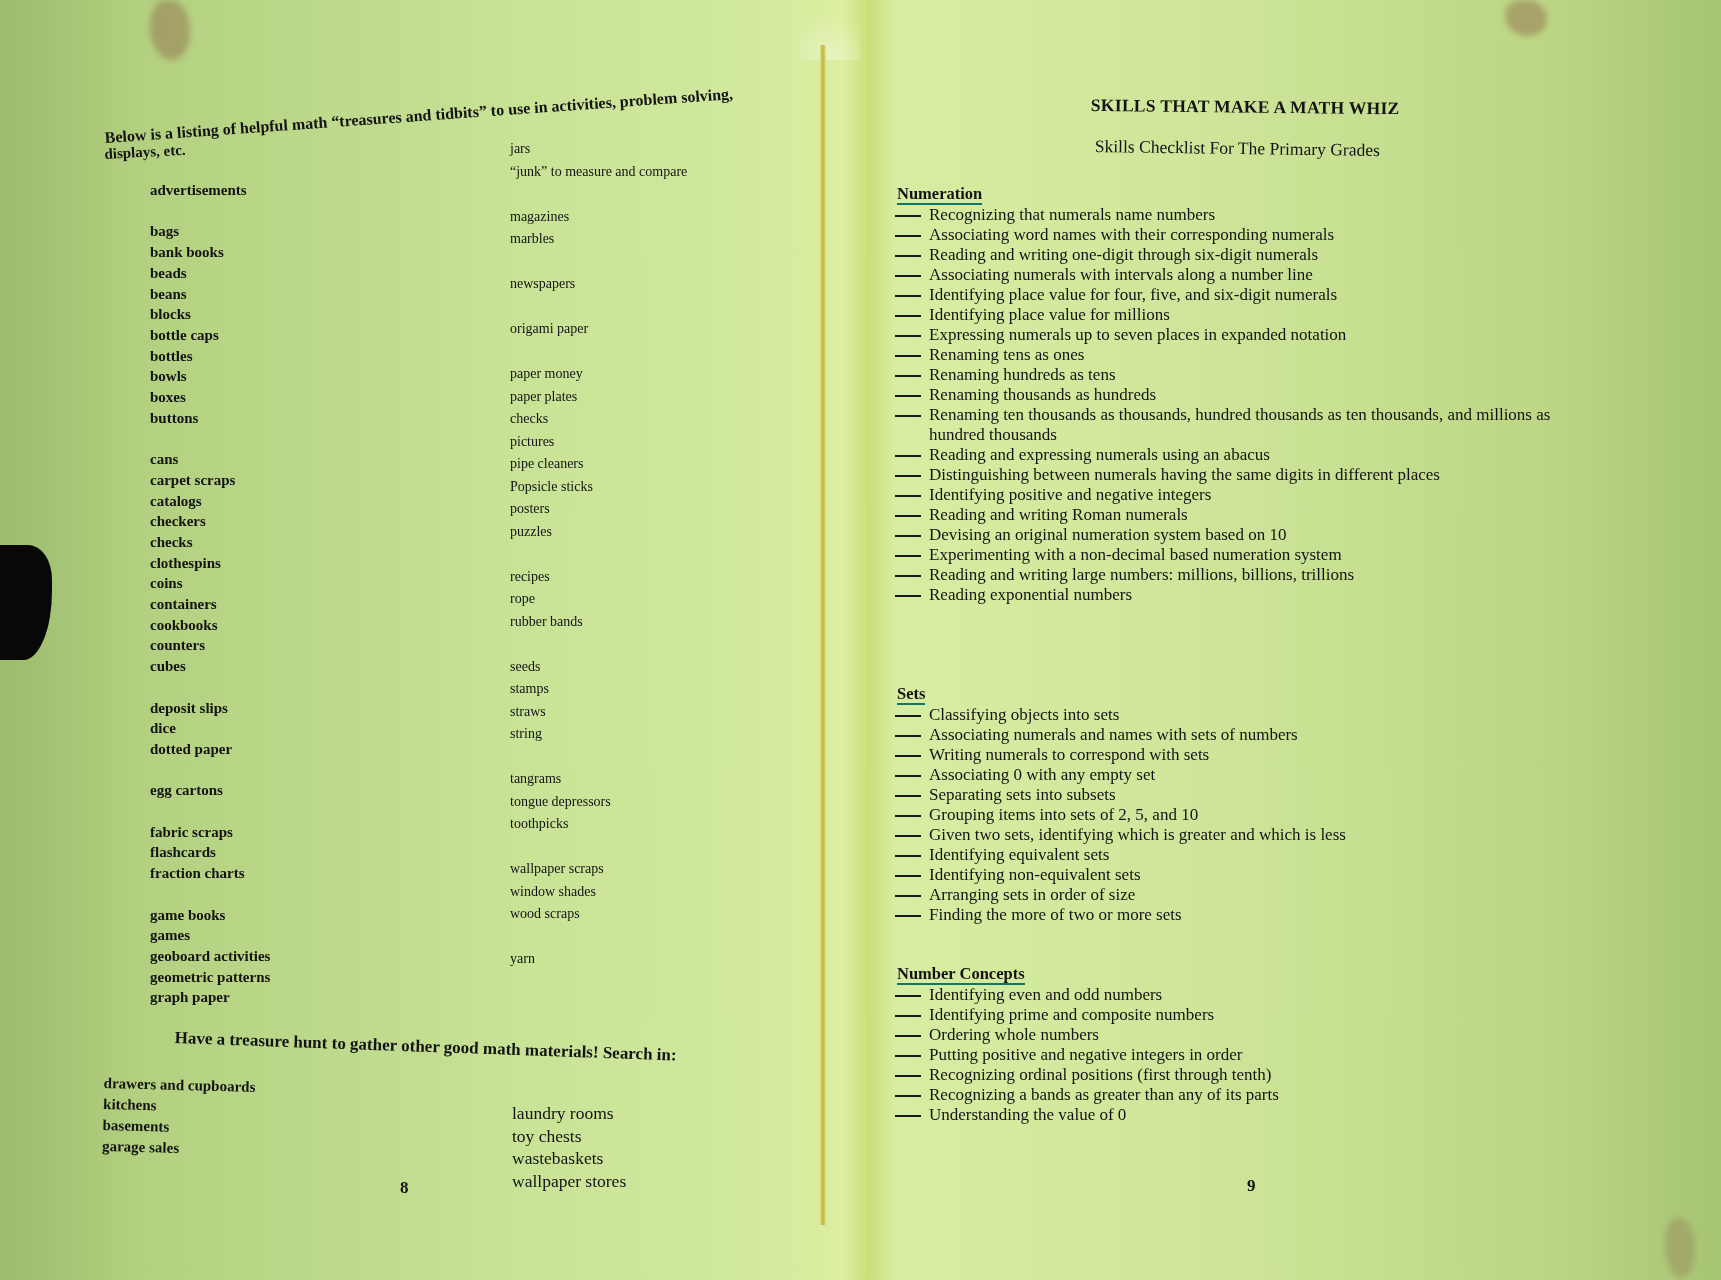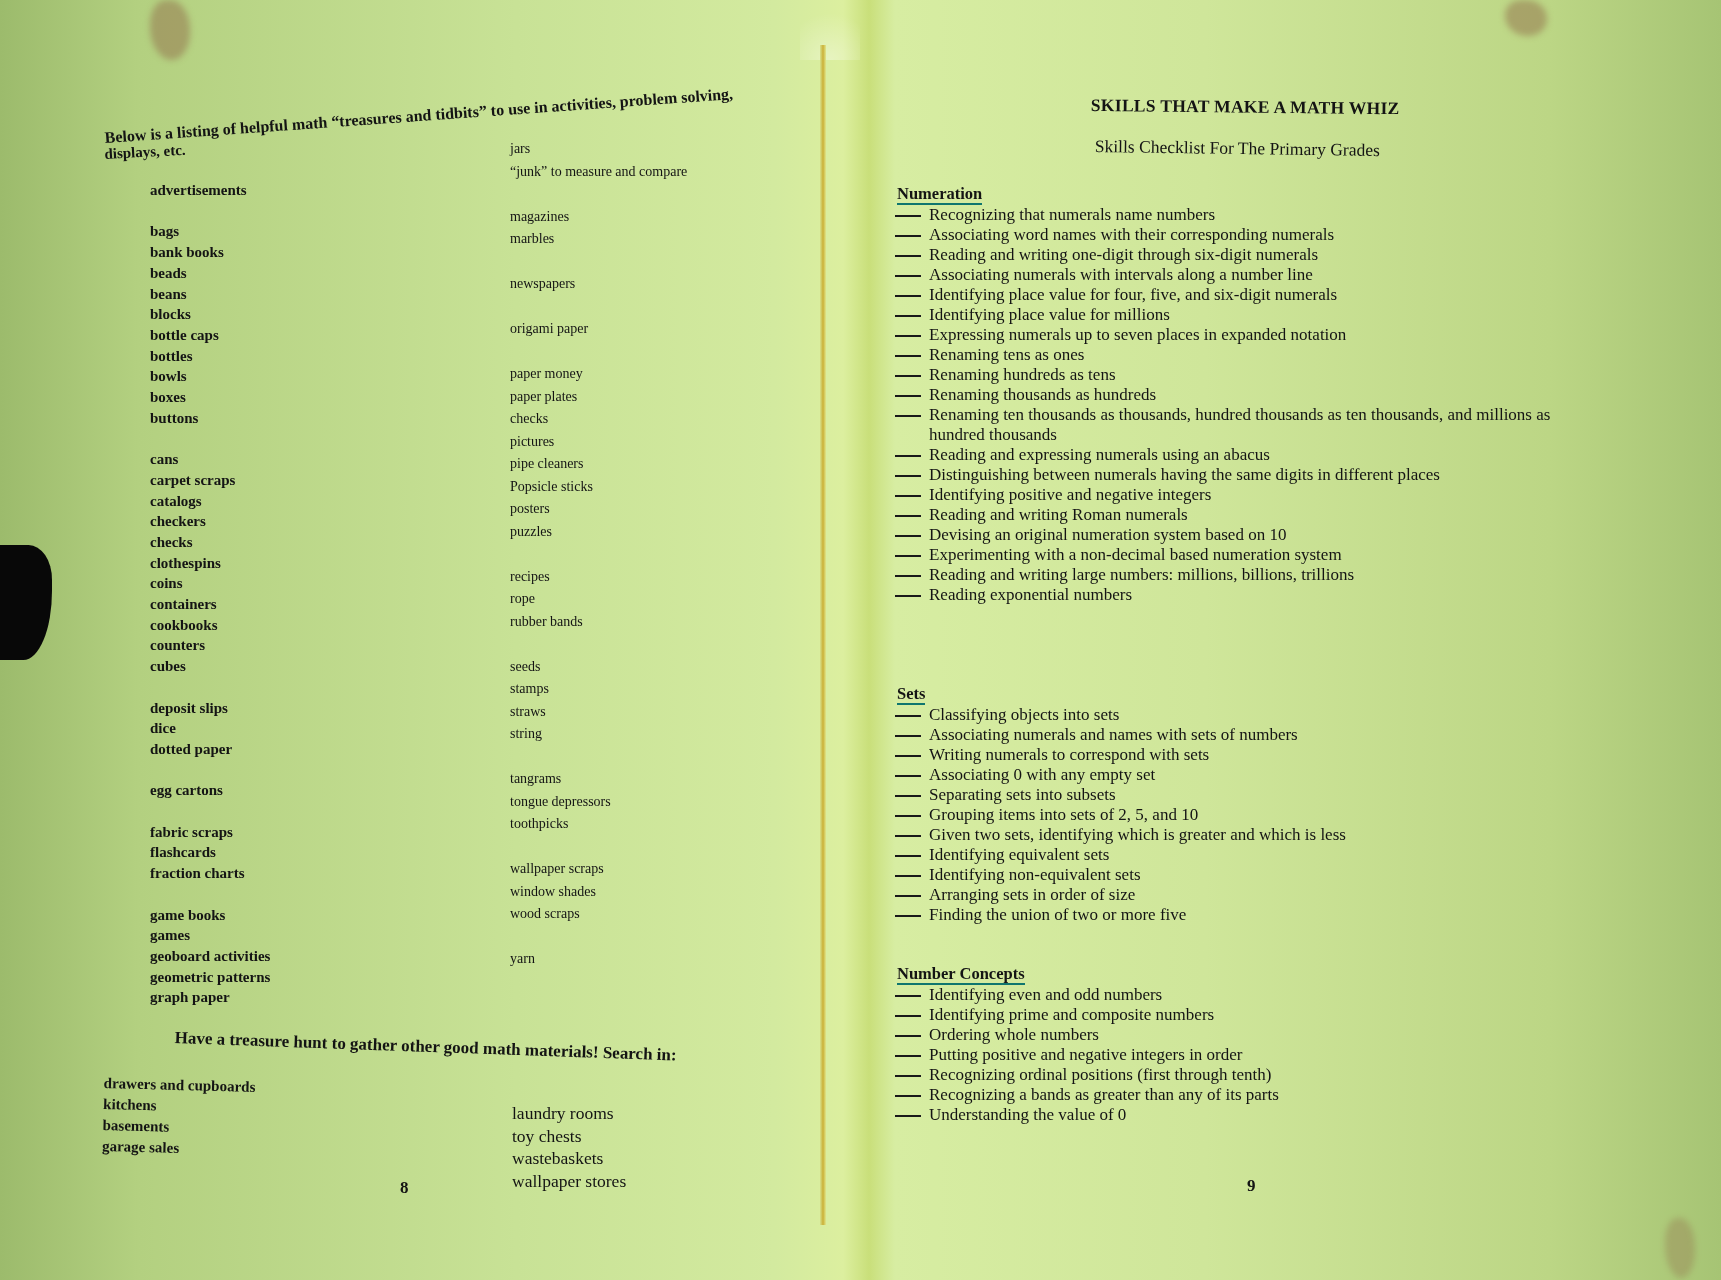--- a/index.html
+++ b/index.html
@@ -256,21 +256,21 @@
         <span class="blank"></span>
         <span class="skill-text">Identifying equivalent sets</span>
       </div><div class="skill">
         <span class="blank"></span>
         <span class="skill-text">Identifying non-equivalent sets</span>
       </div><div class="skill">
         <span class="blank"></span>
         <span class="skill-text">Arranging sets in order of size</span>
       </div><div class="skill">
         <span class="blank"></span>
-        <span class="skill-text">Finding the union of two or more five</span>
+        <span class="skill-text">Finding the more of two or more sets</span>
       </div></div>
   <div class="section" id="sec2" style="top:874px;"><div class="section-head">Number Concepts</div><div class="skill">
         <span class="blank"></span>
         <span class="skill-text">Identifying even and odd numbers</span>
       </div><div class="skill">
         <span class="blank"></span>
         <span class="skill-text">Identifying prime and composite numbers</span>
       </div><div class="skill">
         <span class="blank"></span>
         <span class="skill-text">Ordering whole numbers</span>

